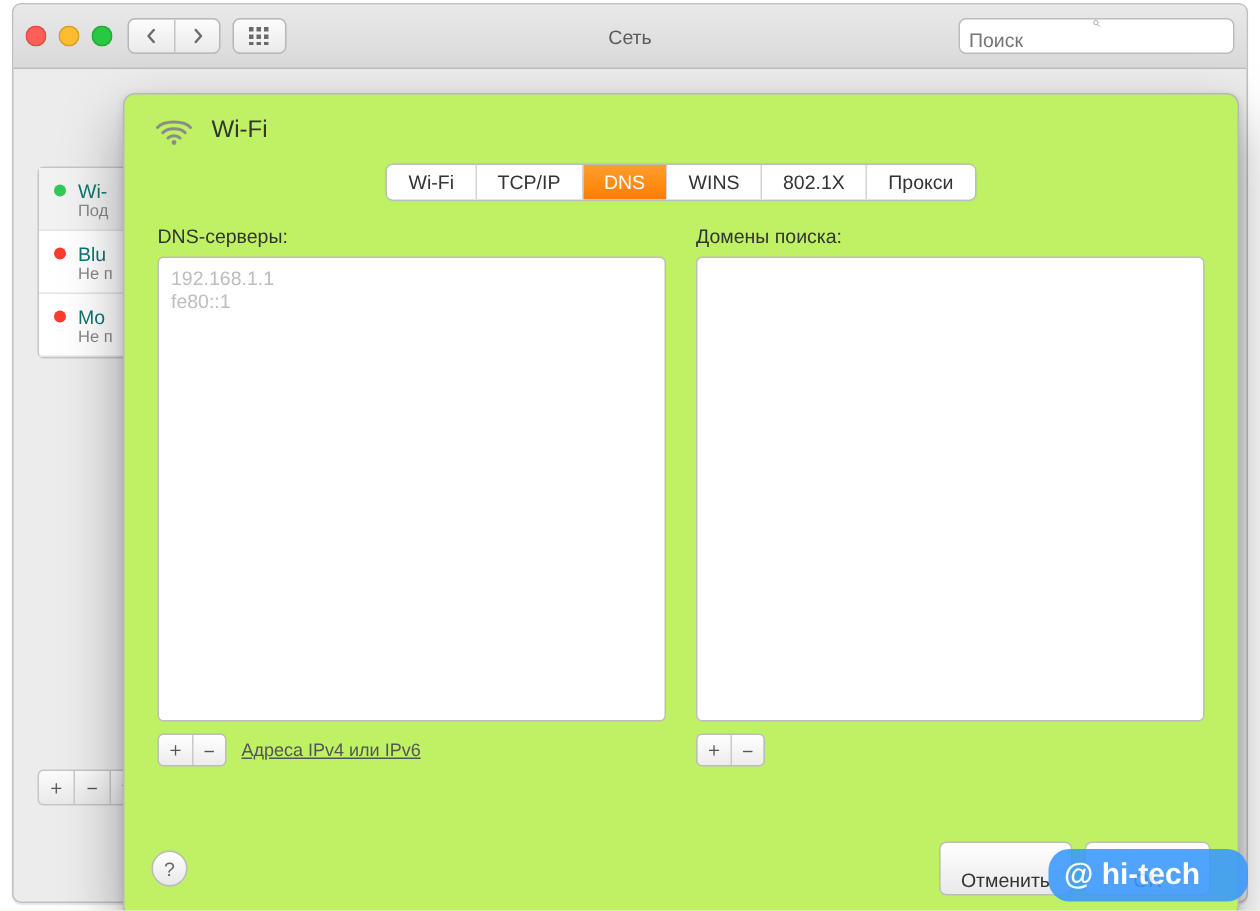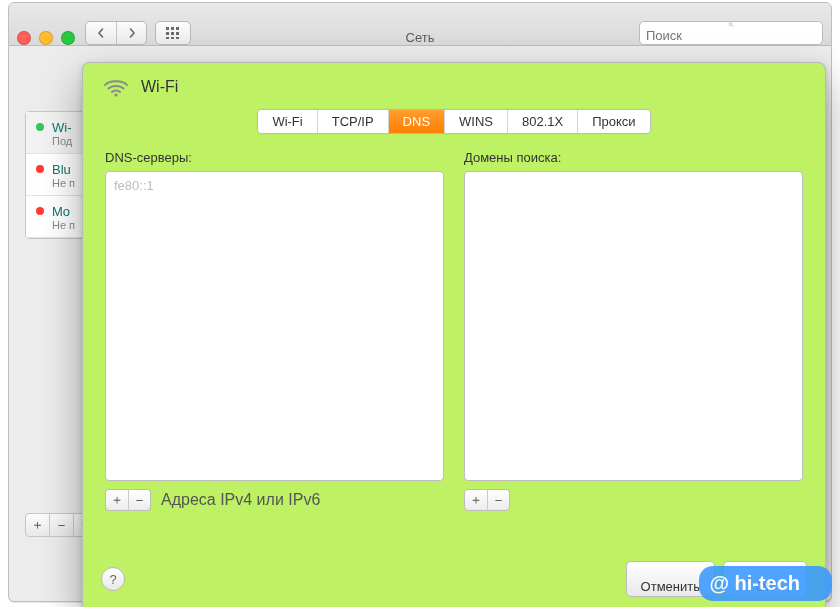--- a/index.html
+++ b/index.html
@@ -29,21 +29,21 @@
     background: #ececec;
     box-shadow: 0 1px 1px rgba(0,0,0,0.1);
     overflow: hidden;
   }
   .mainwin .titlebar {
     height: 42px;
     background: linear-gradient(#e9e9e9,#d9d9d9);
     border-bottom: 1px solid #bcbcbc;
     position: relative;
     display: flex;
-    align-items: flex-end;
+    align-items: center;
     padding: 0 8px;
   }
   .traffic { display: flex; gap: 8px; align-items: center; margin-right: 10px; }
   .traffic span { width: 12px; height: 12px; border-radius: 50%; display: inline-block; border: 0.5px solid rgba(0,0,0,0.15); }
   .tl-close  { background: #ff5f57; }
   .tl-min    { background: #febc2e; }
   .tl-zoom   { background: #28c840; }
 
   .nav-group {
     display: inline-flex; border: 1px solid #b7b7b7;
@@ -185,21 +185,21 @@
   .pm {
     display: inline-flex; border: 1px solid #bcbcbc; border-radius: 4px;
     background: linear-gradient(#fff,#ececec);
     height: 20px; overflow: hidden;
   }
   .pm button {
     width: 22px; border: none; background: transparent; color: #555;
     font-size: 13px; display: flex; align-items: center; justify-content: center;
   }
   .pm button + button { border-left: 1px solid #c9c9c9; }
-  .hint { font-size: 16px; color: #555; }
+  .hint { font-size: 12px; color: #555; text-decoration: underline; }
 
   .sheet-footer {
     position: absolute; left: 0; right: 0; bottom: 0;
     padding: 10px 18px 14px 18px;
     display: flex; align-items: center;
   }
   .help-btn {
     width: 22px; height: 22px;
     border: 1px solid #b9b9b9; border-radius: 50%;
     background: linear-gradient(#fff,#e8e8e8);
@@ -334,21 +334,21 @@
         <button>TCP/IP</button>
         <button class="active">DNS</button>
         <button>WINS</button>
         <button>802.1X</button>
         <button>Прокси</button>
       </div>
 
     <div class="columns">
       <div class="col">
         <div class="col-label">DNS-серверы:</div>
-        <div class="listbox" id="dns-list"><div class="placeholder">fe80::1</div></div>
+        <div class="listbox" id="dns-list"><div class="placeholder">192.168.1.1</div><div class="placeholder">fe80::1</div></div>
         <div class="belowrow">
           <div class="pm">
             <button>＋</button>
             <button>−</button>
           </div>
           <span class="hint">Адреса IPv4 или IPv6</span>
         </div>
       </div>
 
       <div class="col">

